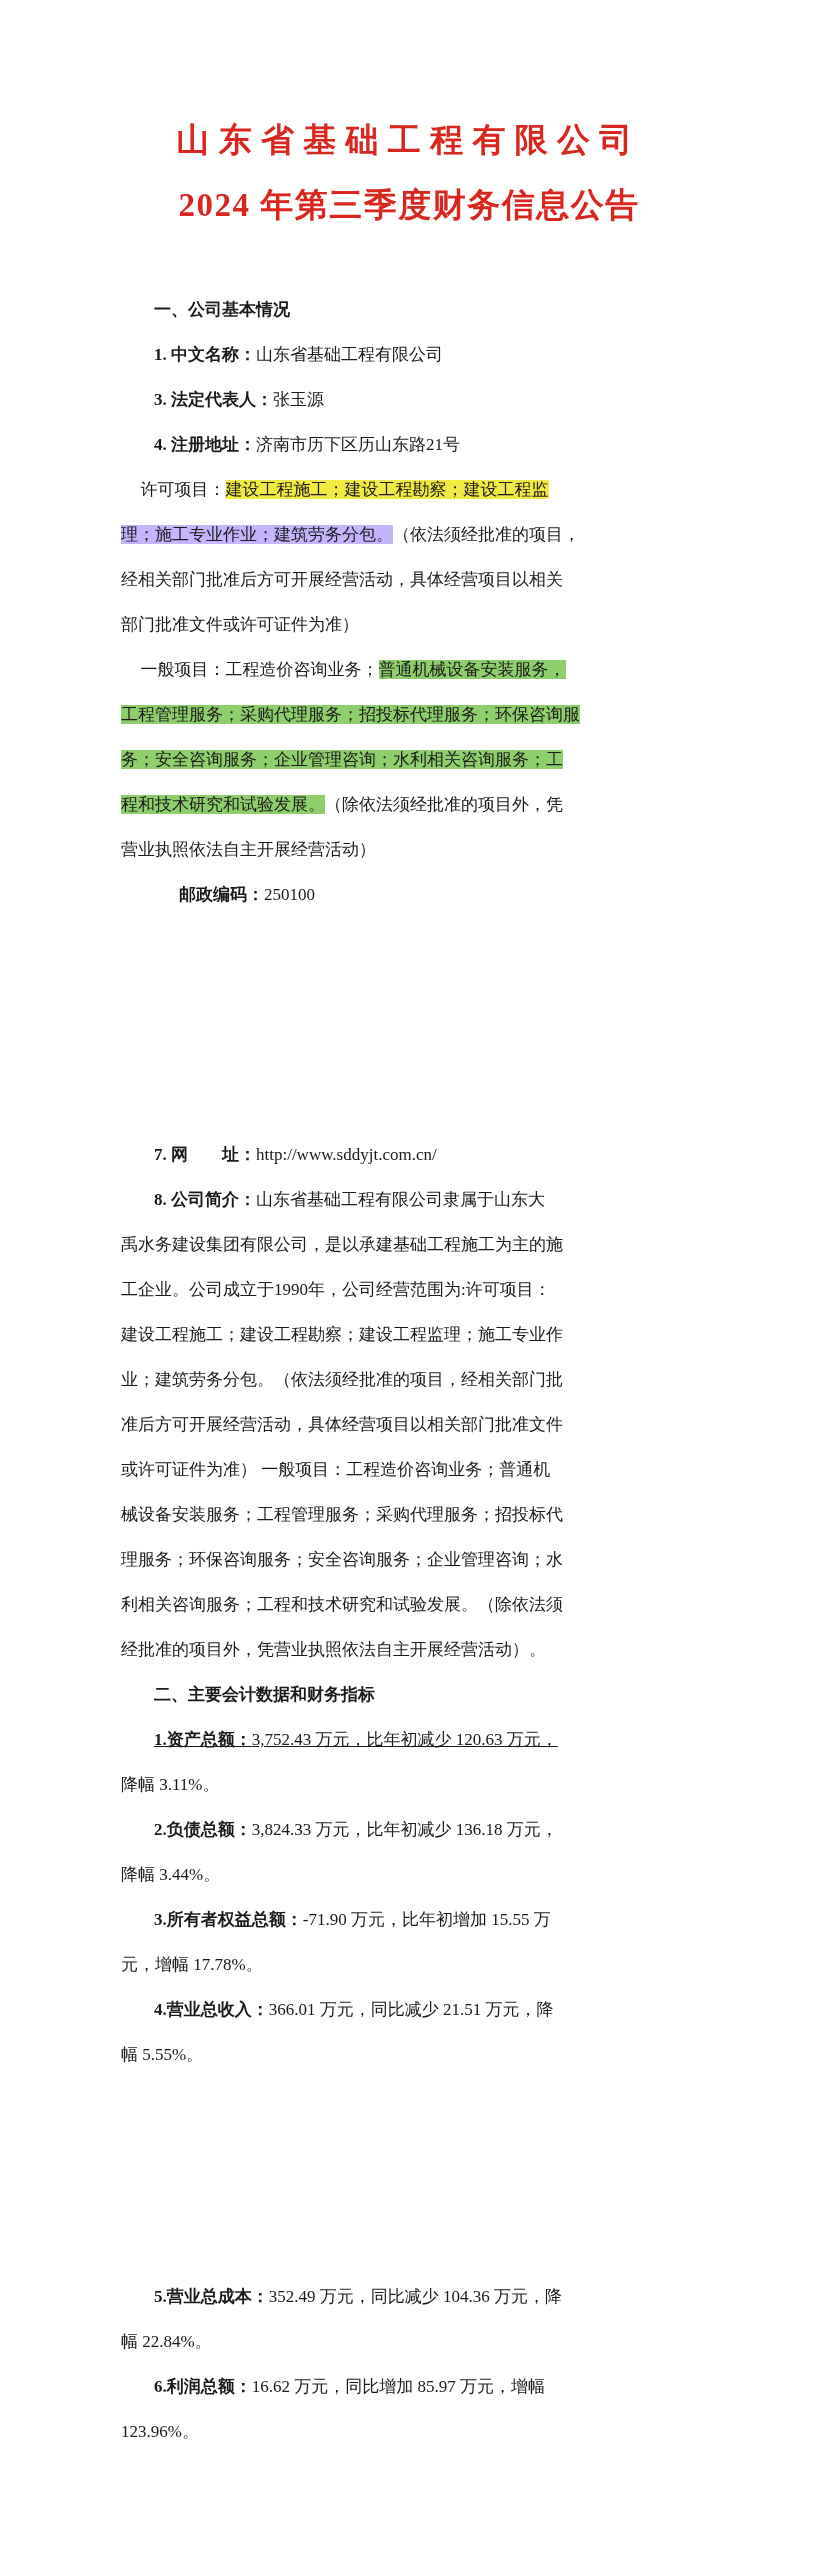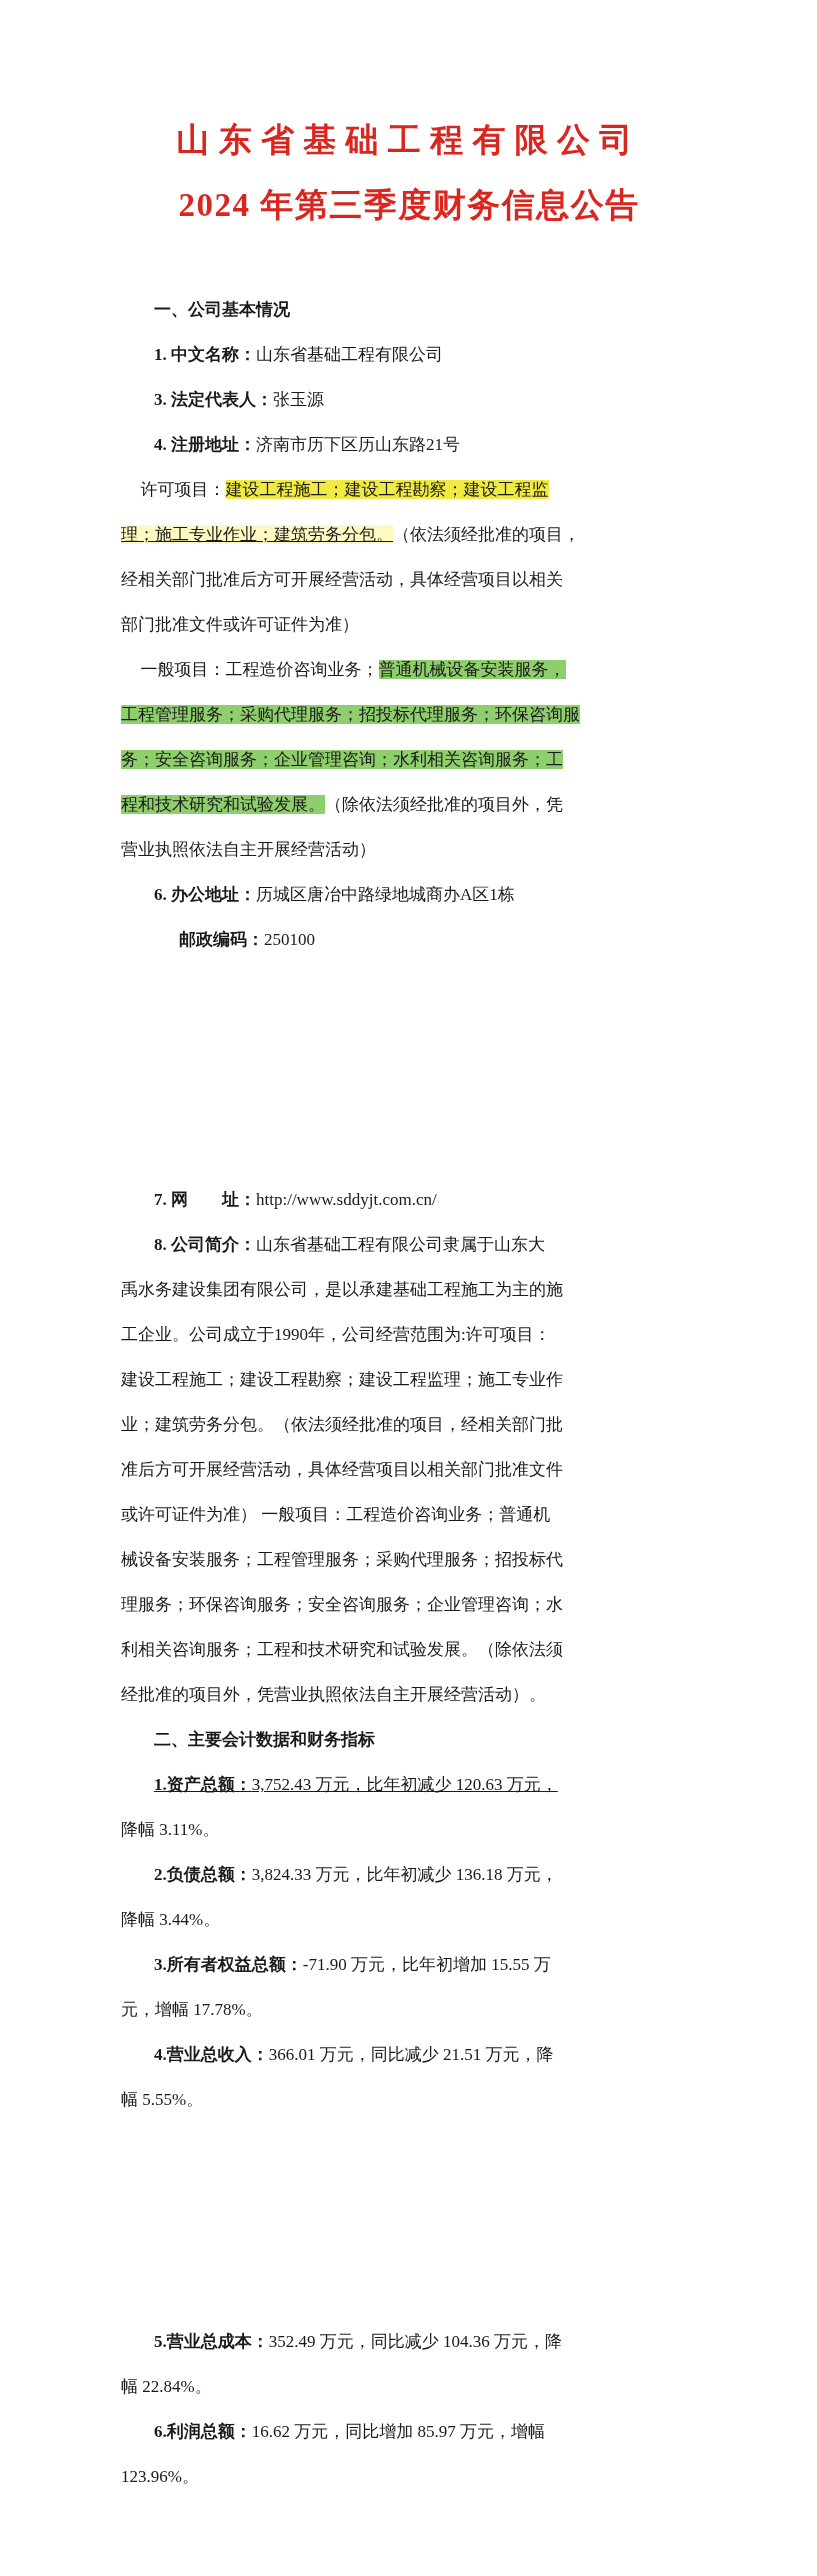--- a/index.html
+++ b/index.html
@@ -59,29 +59,28 @@
     <div class="title-line">山东省基础工程有限公司</div>
     <div class="title-line t2">2024 年第三季度财务信息公告</div>
   </div>
   <div class="title-gap"></div>
   <div class="doc-body">
       <div class="line" style="text-indent: 33px;"><span class="seg-b">一、公司基本情况</span></div>
       <div class="line" style="text-indent: 33px;"><span class="seg-b">1. 中文名称：</span><span class="">山东省基础工程有限公司</span></div>
       <div class="line" style="text-indent: 33px;"><span class="seg-b">3. 法定代表人：</span><span class="">张玉源</span></div>
       <div class="line" style="text-indent: 33px;"><span class="seg-b">4. 注册地址：</span><span class="">济南市历下区历山东路21号</span></div>
       <div class="line" style="text-indent: 19.6px;"><span class="">许可项目：</span><span class="" style="background-color: rgb(241, 234, 67);">建设工程施工；建设工程勘察；建设工程监</span></div>
-      <div class="line"><span class="" style="background-color: #fef9c3; text-decoration: underline;">理；施工专业作业；建筑劳务分包。</span><span class="">（依法须经批准的项目，</span></div>
+      <div class="line"><span class="" style="background-color: #c4b5fd;">理；施工专业作业；建筑劳务分包。</span><span class="">（依法须经批准的项目，</span></div>
       <div class="line"><span class="">经相关部门批准后方可开展经营活动，具体经营项目以相关</span></div>
       <div class="line"><span class="">部门批准文件或许可证件为准）</span></div>
       <div class="line" style="text-indent: 19.6px;"><span class="">一般项目：工程造价咨询业务；</span><span class="" style="background-color: rgb(143, 206, 108);">普通机械设备安装服务，</span></div>
       <div class="line"><span class="" style="background-color: rgb(143, 206, 108);">工程管理服务；采购代理服务；招投标代理服务；环保咨询服</span></div>
       <div class="line"><span class="" style="background-color: rgb(143, 206, 108);">务；安全咨询服务；企业管理咨询；水利相关咨询服务；工</span></div>
       <div class="line"><span class="" style="background-color: rgb(143, 206, 108);">程和技术研究和试验发展。</span><span class="">（除依法须经批准的项目外，凭</span></div>
       <div class="line"><span class="">营业执照依法自主开展经营活动）</span></div>
-      <div class="line" style="text-indent: 33px;"><span class="seg-b">6. 办公地址：</span><span class="">历城区唐冶中路绿地城商办A区1栋</span></div>
       <div class="line" style="text-indent: 58px;"><span class="seg-b">邮政编码：</span><span class="">250100</span></div>
       <div class="spacer" style="height: 215px;"></div>
       <div class="line" style="text-indent: 33px;"><span class="seg-b">7. 网　　址：</span><span class="">http://www.sddyjt.com.cn/</span></div>
       <div class="line" style="text-indent: 33px;"><span class="seg-b">8. 公司简介：</span><span class="">山东省基础工程有限公司隶属于山东大</span></div>
       <div class="line"><span class="">禹水务建设集团有限公司，是以承建基础工程施工为主的施</span></div>
       <div class="line"><span class="">工企业。公司成立于1990年，公司经营范围为:许可项目：</span></div>
       <div class="line"><span class="">建设工程施工；建设工程勘察；建设工程监理；施工专业作</span></div>
       <div class="line"><span class="">业；建筑劳务分包。（依法须经批准的项目，经相关部门批</span></div>
       <div class="line"><span class="">准后方可开展经营活动，具体经营项目以相关部门批准文件</span></div>
       <div class="line"><span class="">或许可证件为准） 一般项目：工程造价咨询业务；普通机</span></div>

